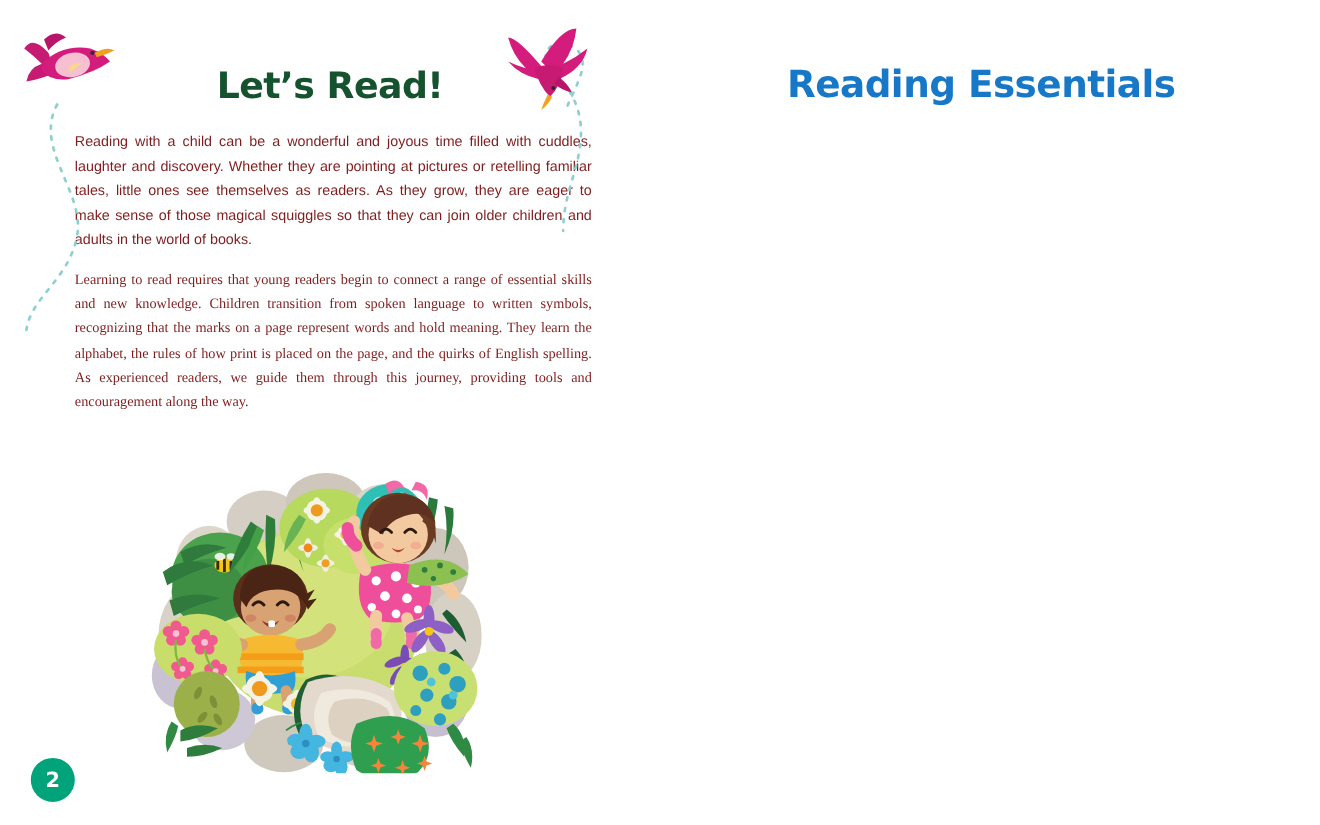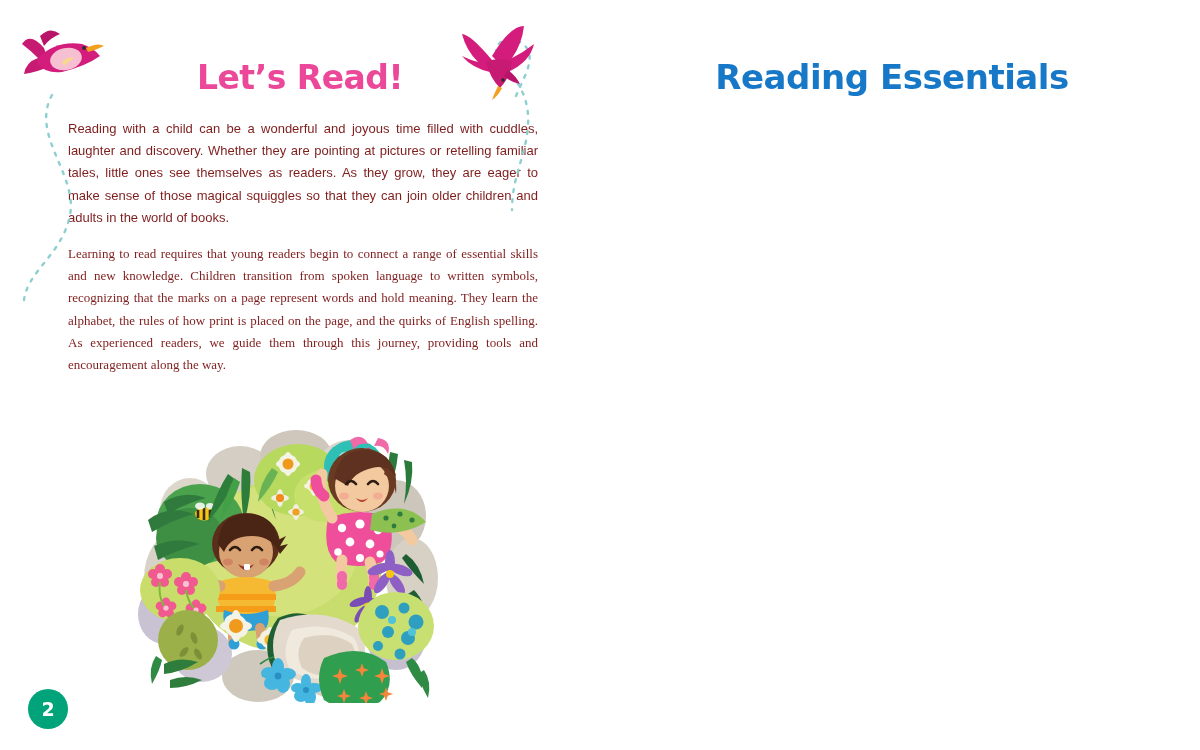--- a/index.html
+++ b/index.html
@@ -34,21 +34,21 @@
     width: 100%;
     text-align: center;
     font-weight: 700;
     letter-spacing: -0.5px;
     font-family: "DejaVu Sans", "Liberation Sans", sans-serif;
     white-space: nowrap;
   }
   .title-left {
     top: 58px;
     font-size: 33px;
-    color: #ec4899;
+    color: #14532d;
   }
   .title-right {
     top: 57px;
     font-size: 34px;
     color: #1878c8;
   }
 
   
   .col {
     position: absolute;

